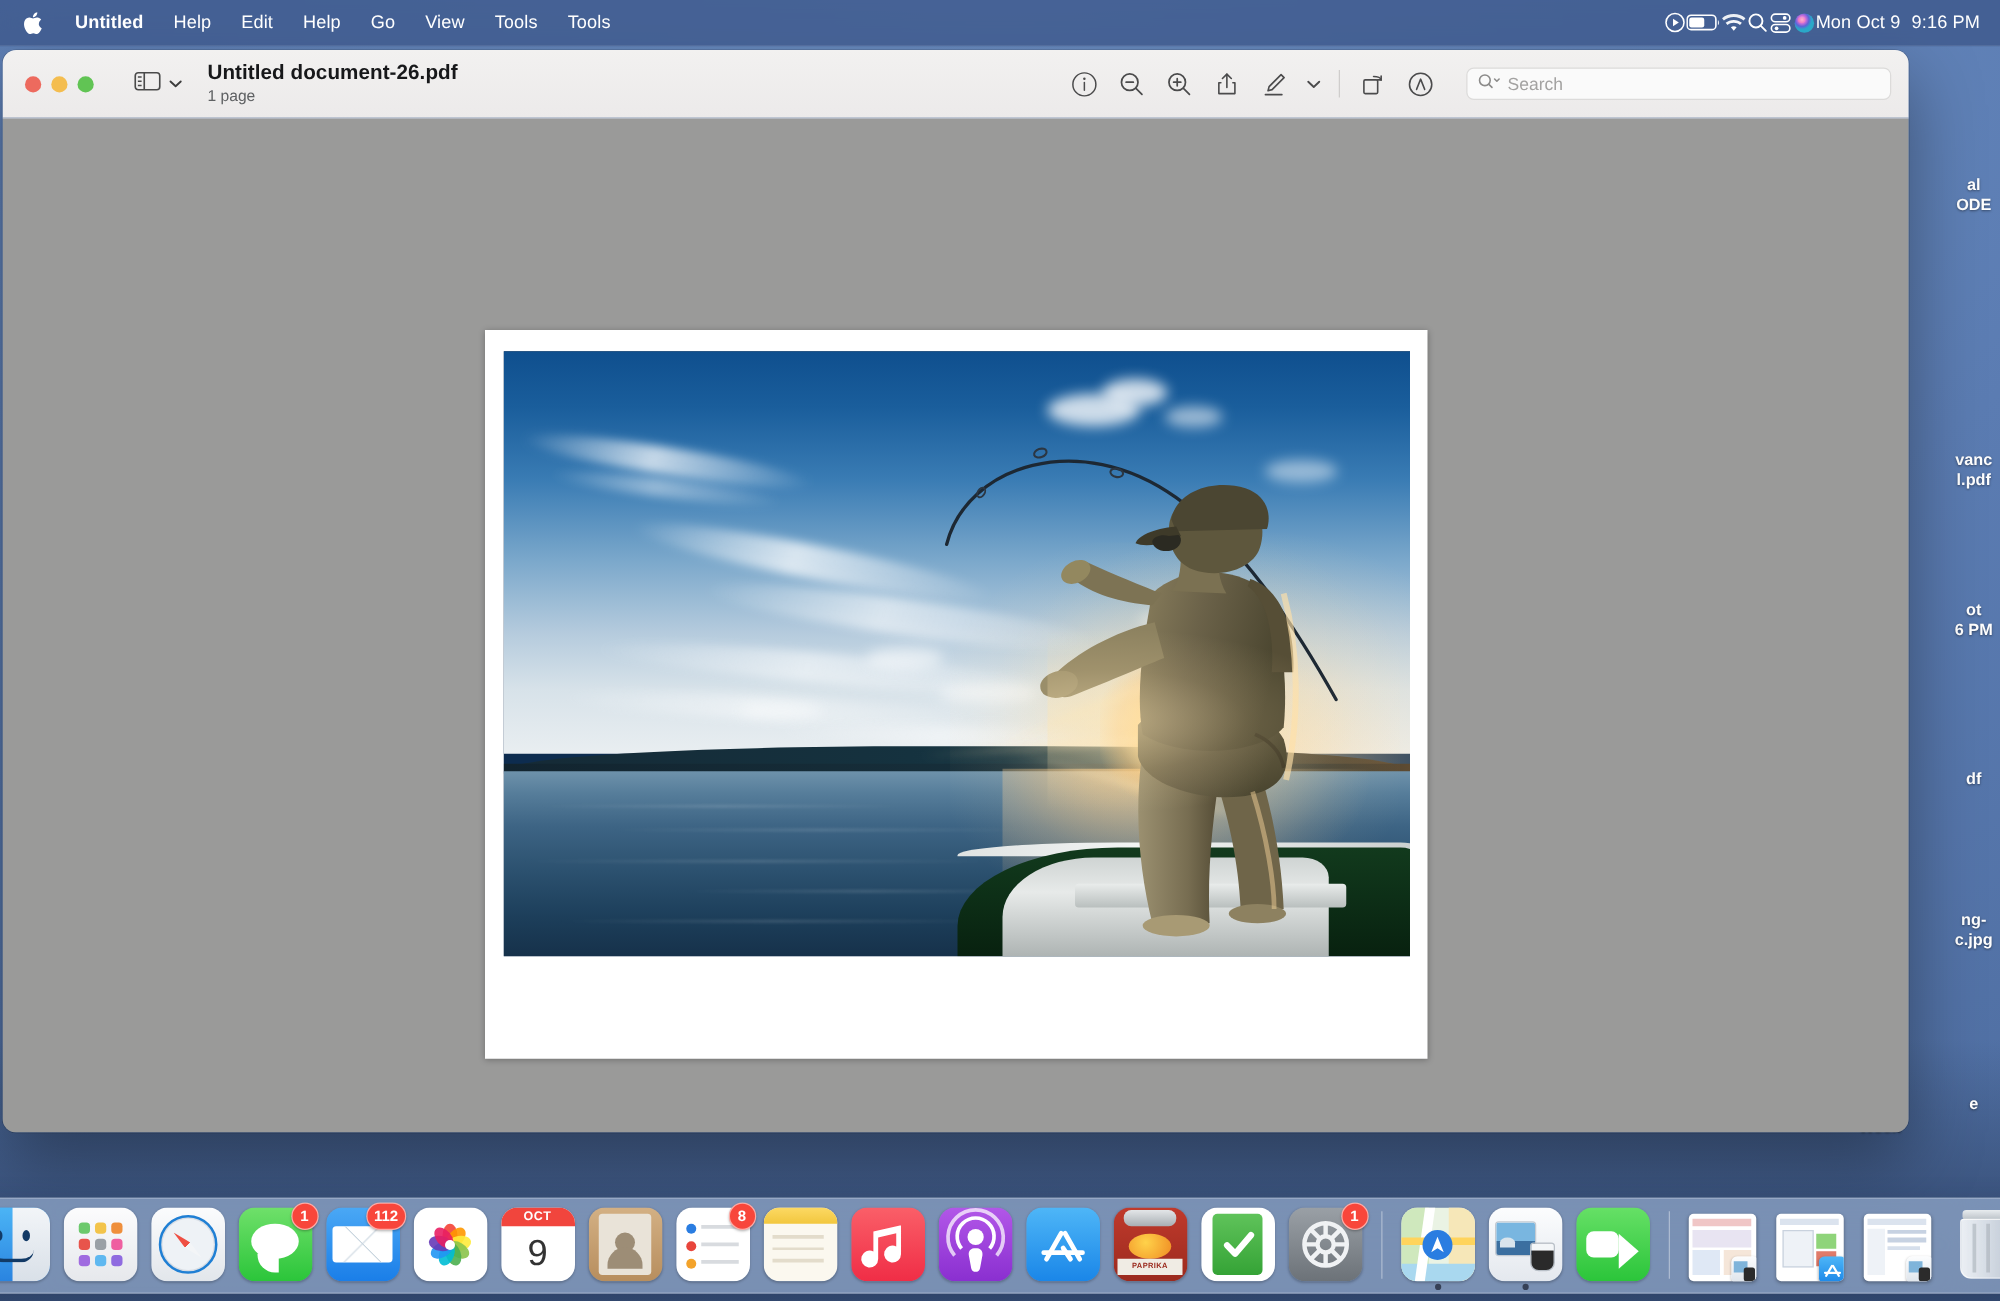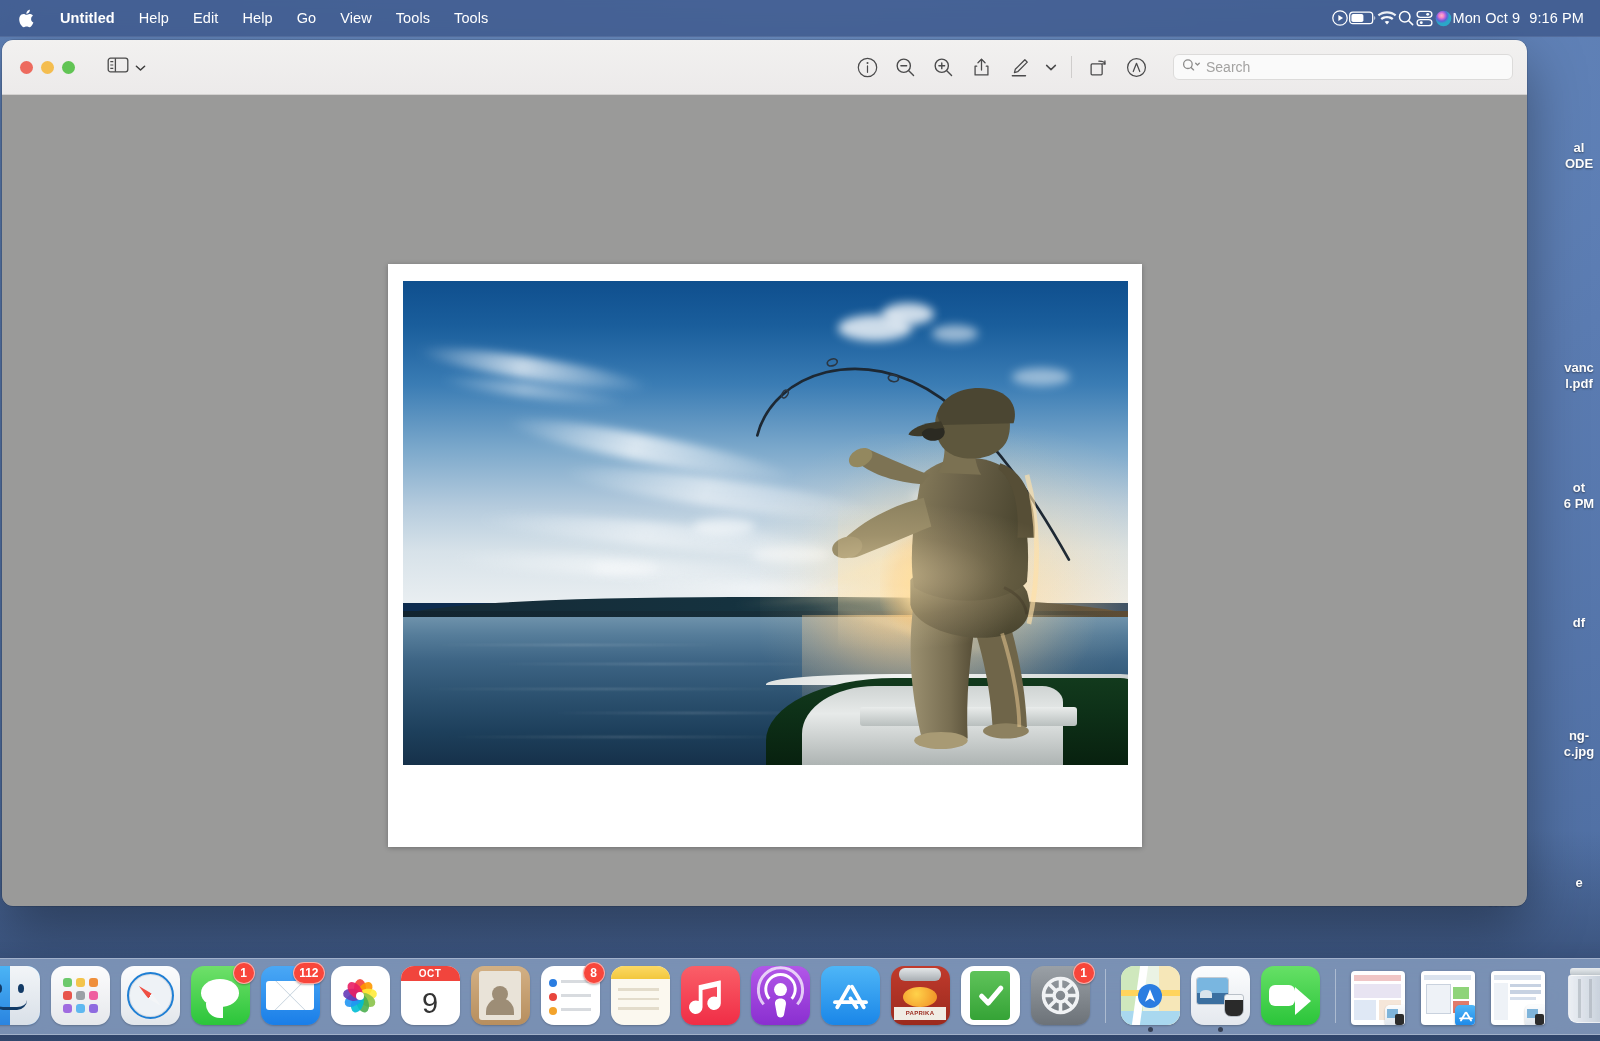--- a/index.html
+++ b/index.html
@@ -364,20 +364,24 @@
           <line x1="3.3" y1="12.4" x2="6.3" y2="12.4" stroke-width="1.1"></line>
         </svg>
       </span>
       <span>
         <svg width="11" height="8" viewBox="0 0 11 8" fill="none" stroke="#3d3d3d" stroke-width="1.5" stroke-linecap="round" stroke-linejoin="round">
           <path d="M1.4 2.2L5.5 6 9.6 2.2"></path>
         </svg>
       </span>
     </div>
 
+    <div id="doc-title-block">
+      <div id="doc-title">Untitled document-26.pdf</div>
+      <div id="doc-subtitle">1 page</div>
+    </div>
 
     <div id="toolbar-right">
       <div class="tb-btn">
         <svg width="23" height="23" viewBox="0 0 24 24" fill="none" stroke="#4b4b4c" stroke-width="1.25">
           <circle cx="12" cy="12" r="9.6"></circle>
           <circle cx="12" cy="7.4" r="1.05" fill="#4b4b4c" stroke="none"></circle>
           <path d="M12 10.4v6.6" stroke-linecap="round"></path>
         </svg>
       </div>
       <div class="tb-btn">

